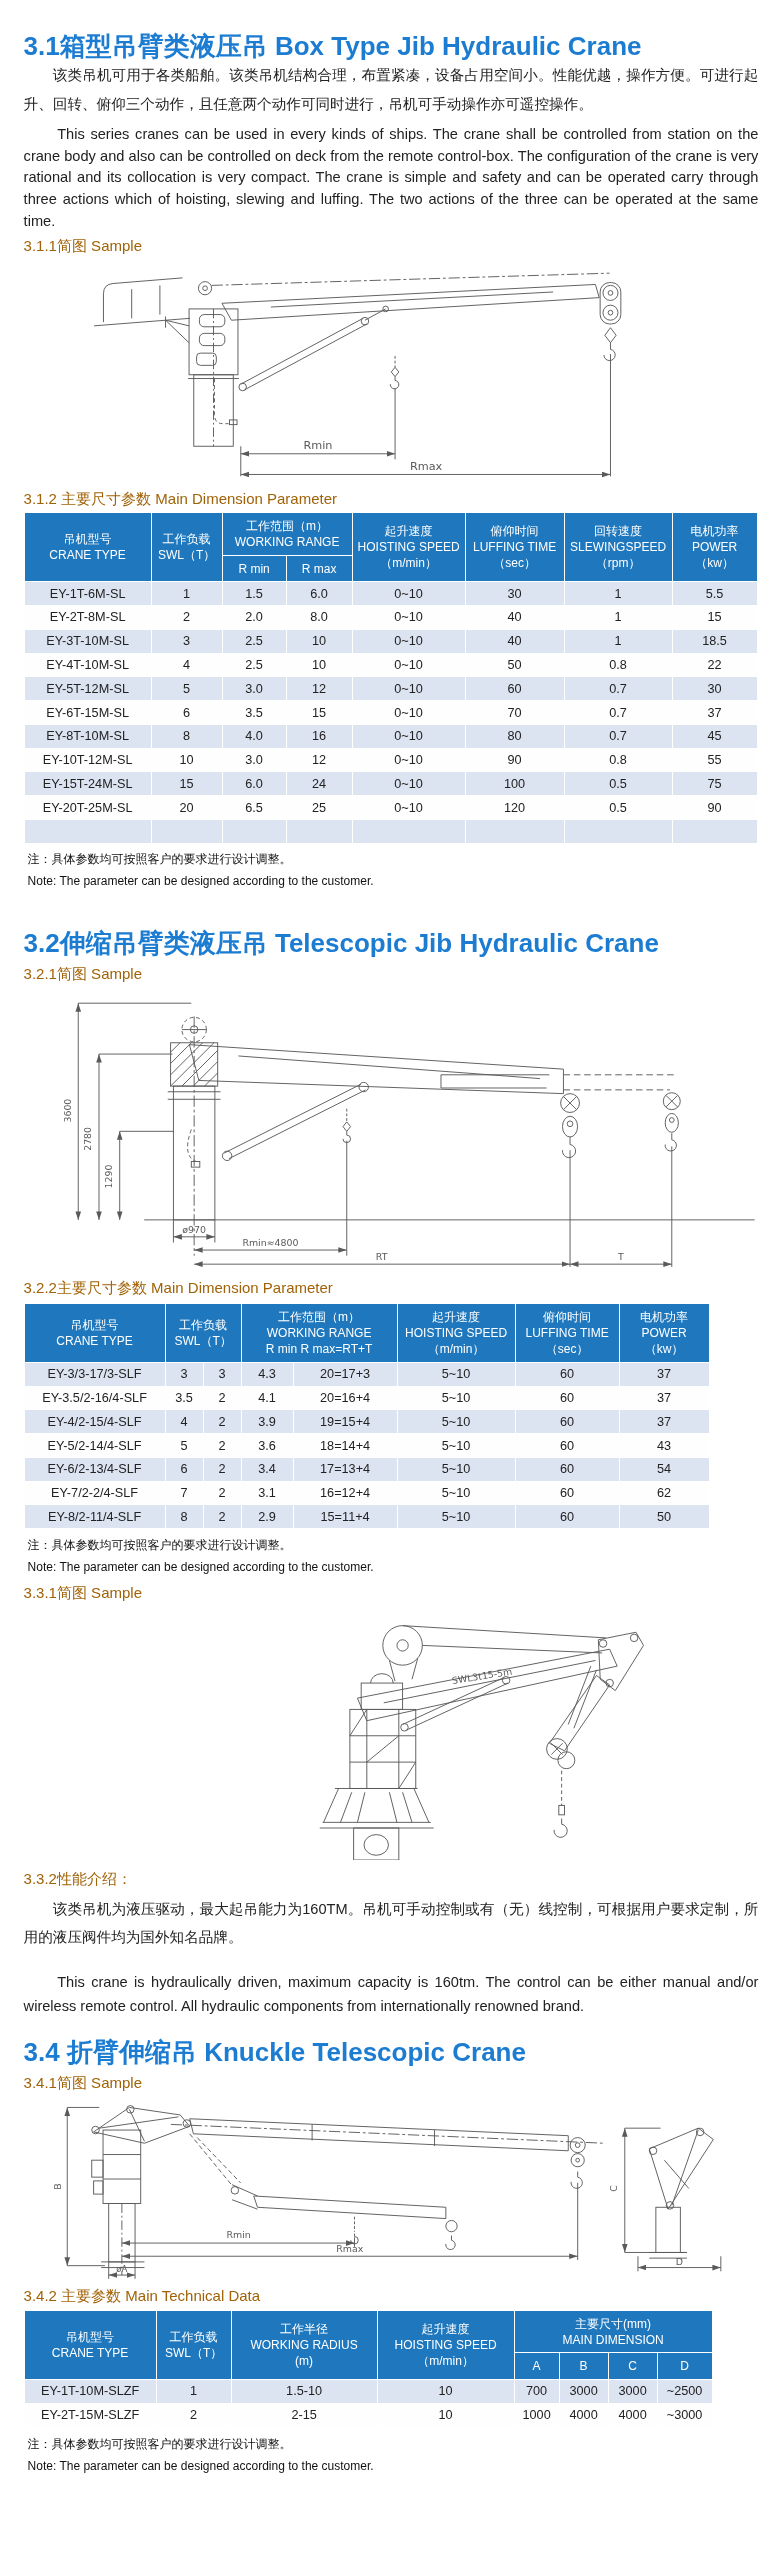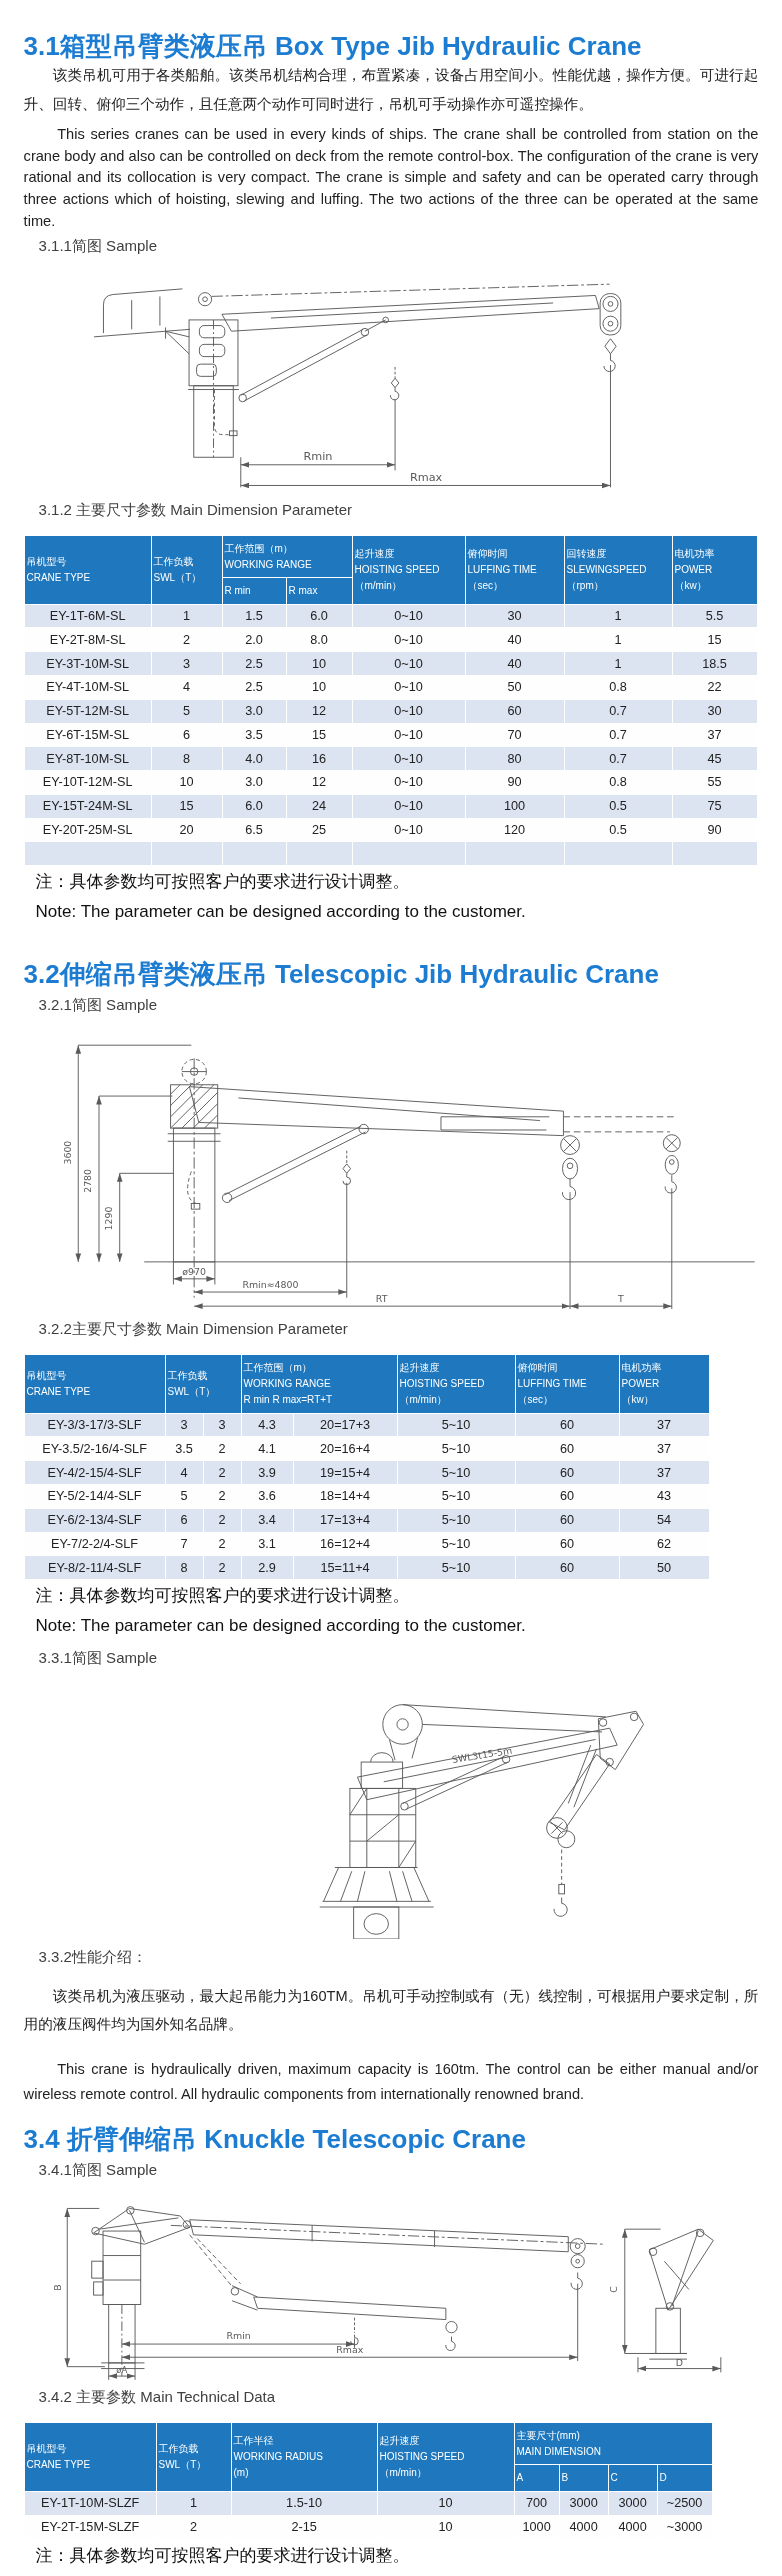--- a/index.html
+++ b/index.html
@@ -1,27 +1,27 @@
 <!DOCTYPE html>
 <html style="font-size:15px"><head>
 <meta charset="utf-8">
 <style>
   html,body{margin:0;padding:0;background:#ffffff;}
   body{width:782px;font-family:"Liberation Sans","DejaVu Sans",sans-serif;color:#1c1c1c;}
   .page{width:782px;height:2576px;box-sizing:border-box;padding:28px 23.6px 0 23.6px;overflow:hidden;background:#fff;}
   .section-title{color:#1b7cd2;font-size:26px;line-height:24.5px;font-weight:bold;margin:0;}
-  .sub-heading{font-size:15px;line-height:21px;font-weight:normal;color:#404040;margin:15px;}
+  .sub-heading{font-size:15px;line-height:21px;font-weight:normal;color:#a16207;margin:0;}
   .para{font-size:14.6px;text-align:justify;color:#222;margin:0;}
   .para.zh{line-height:29px;text-indent:2em;}
   .para.en{line-height:21.7px;text-indent:2.3em;}
-  .note{font-size:17px;line-height:18px;color:#111;margin:12px;}
+  .note{font-size:12px;line-height:18px;color:#111;margin:4px;}
   .diagram{display:block;}
   table.param{border-collapse:collapse;table-layout:fixed;margin-top:3.8px;}
   table.param th{background:#1f78be;color:#fff;border:1.9px solid #fff;font-weight:normal;
-    padding:4.7px 1.9px;font-size:10px;text-align:left;vertical-align:middle;margin-left:27px;}
+    padding:4.7px 1.9px;font-size:12px;text-align:center;vertical-align:middle;margin-left:27px;}
   table.param th .hl{display:block;line-height:16px;}
   table.param td{border:1.9px solid #fff;text-align:center;font-size:12.7px;color:#222;
     padding:1.9px 2.8px;height:19px;line-height:18px;overflow:hidden;white-space:nowrap;}
   table.param tbody tr:nth-child(odd) td{background:#dce4f2;}
   table.param tbody tr:nth-child(even) td{background:#fefefe;}
   svg text{font-family:"DejaVu Sans",sans-serif;fill:#5a5a5a;}
 </style>
 </head>
 <body>
 

